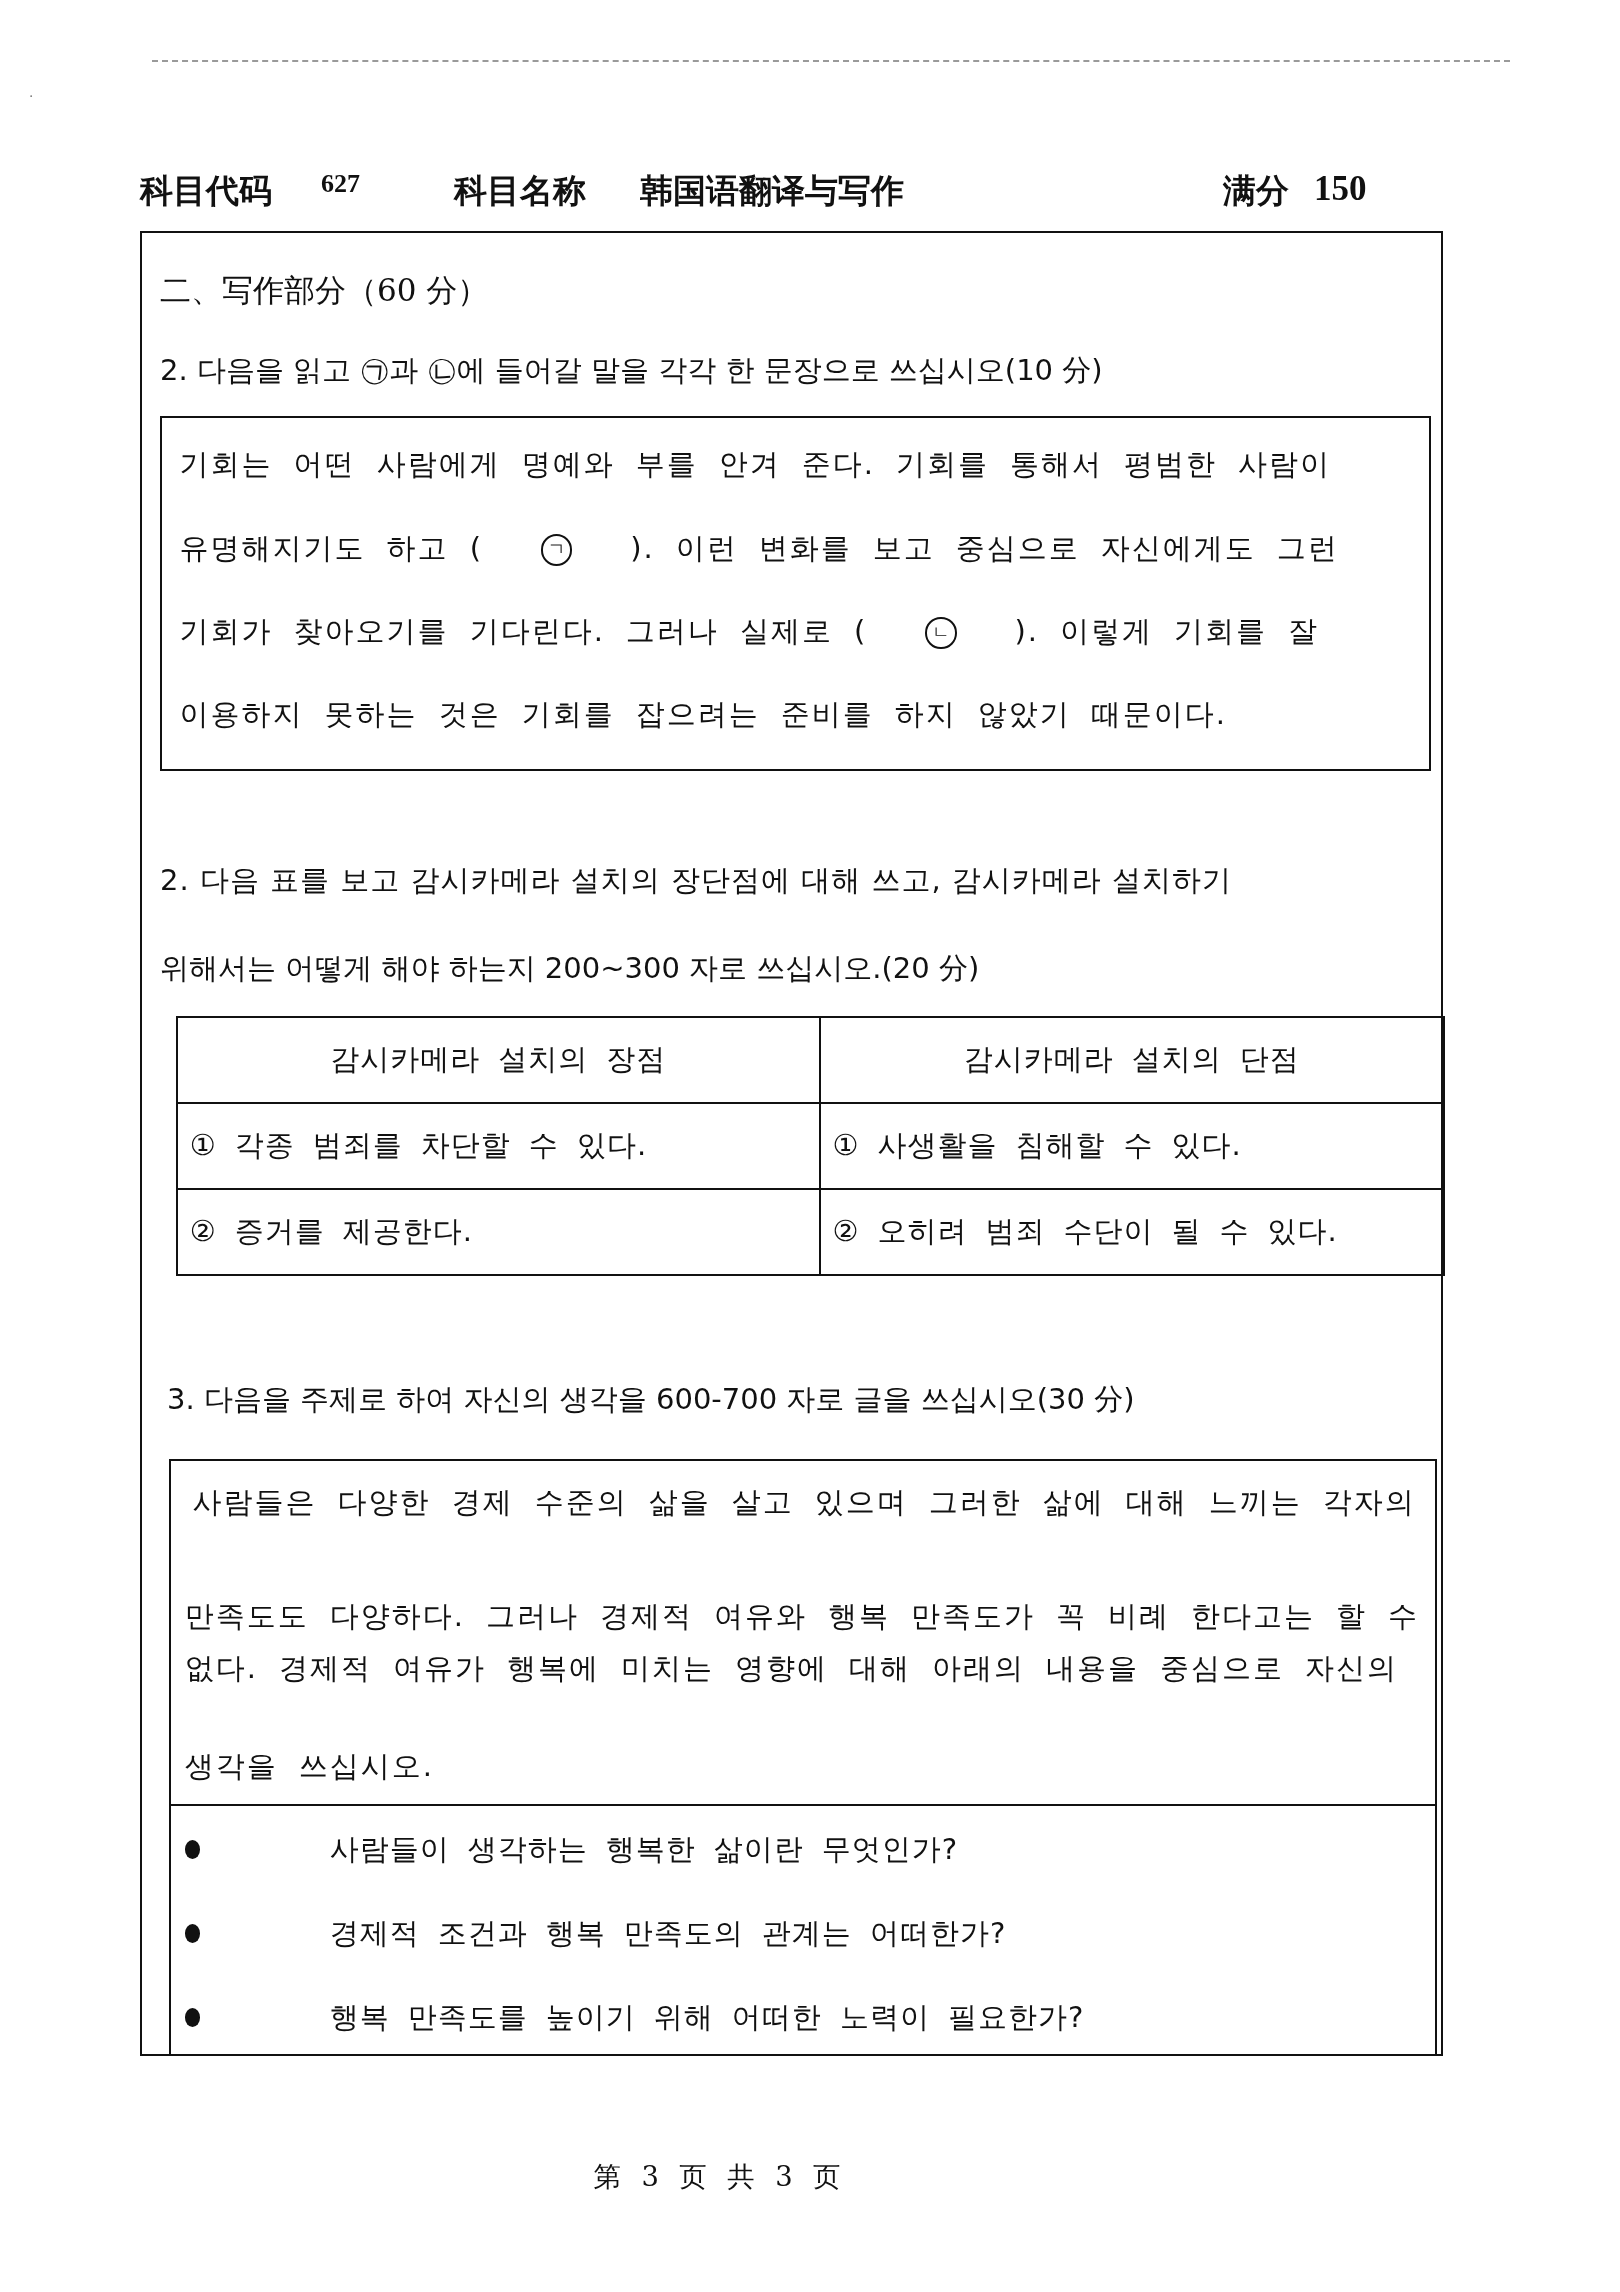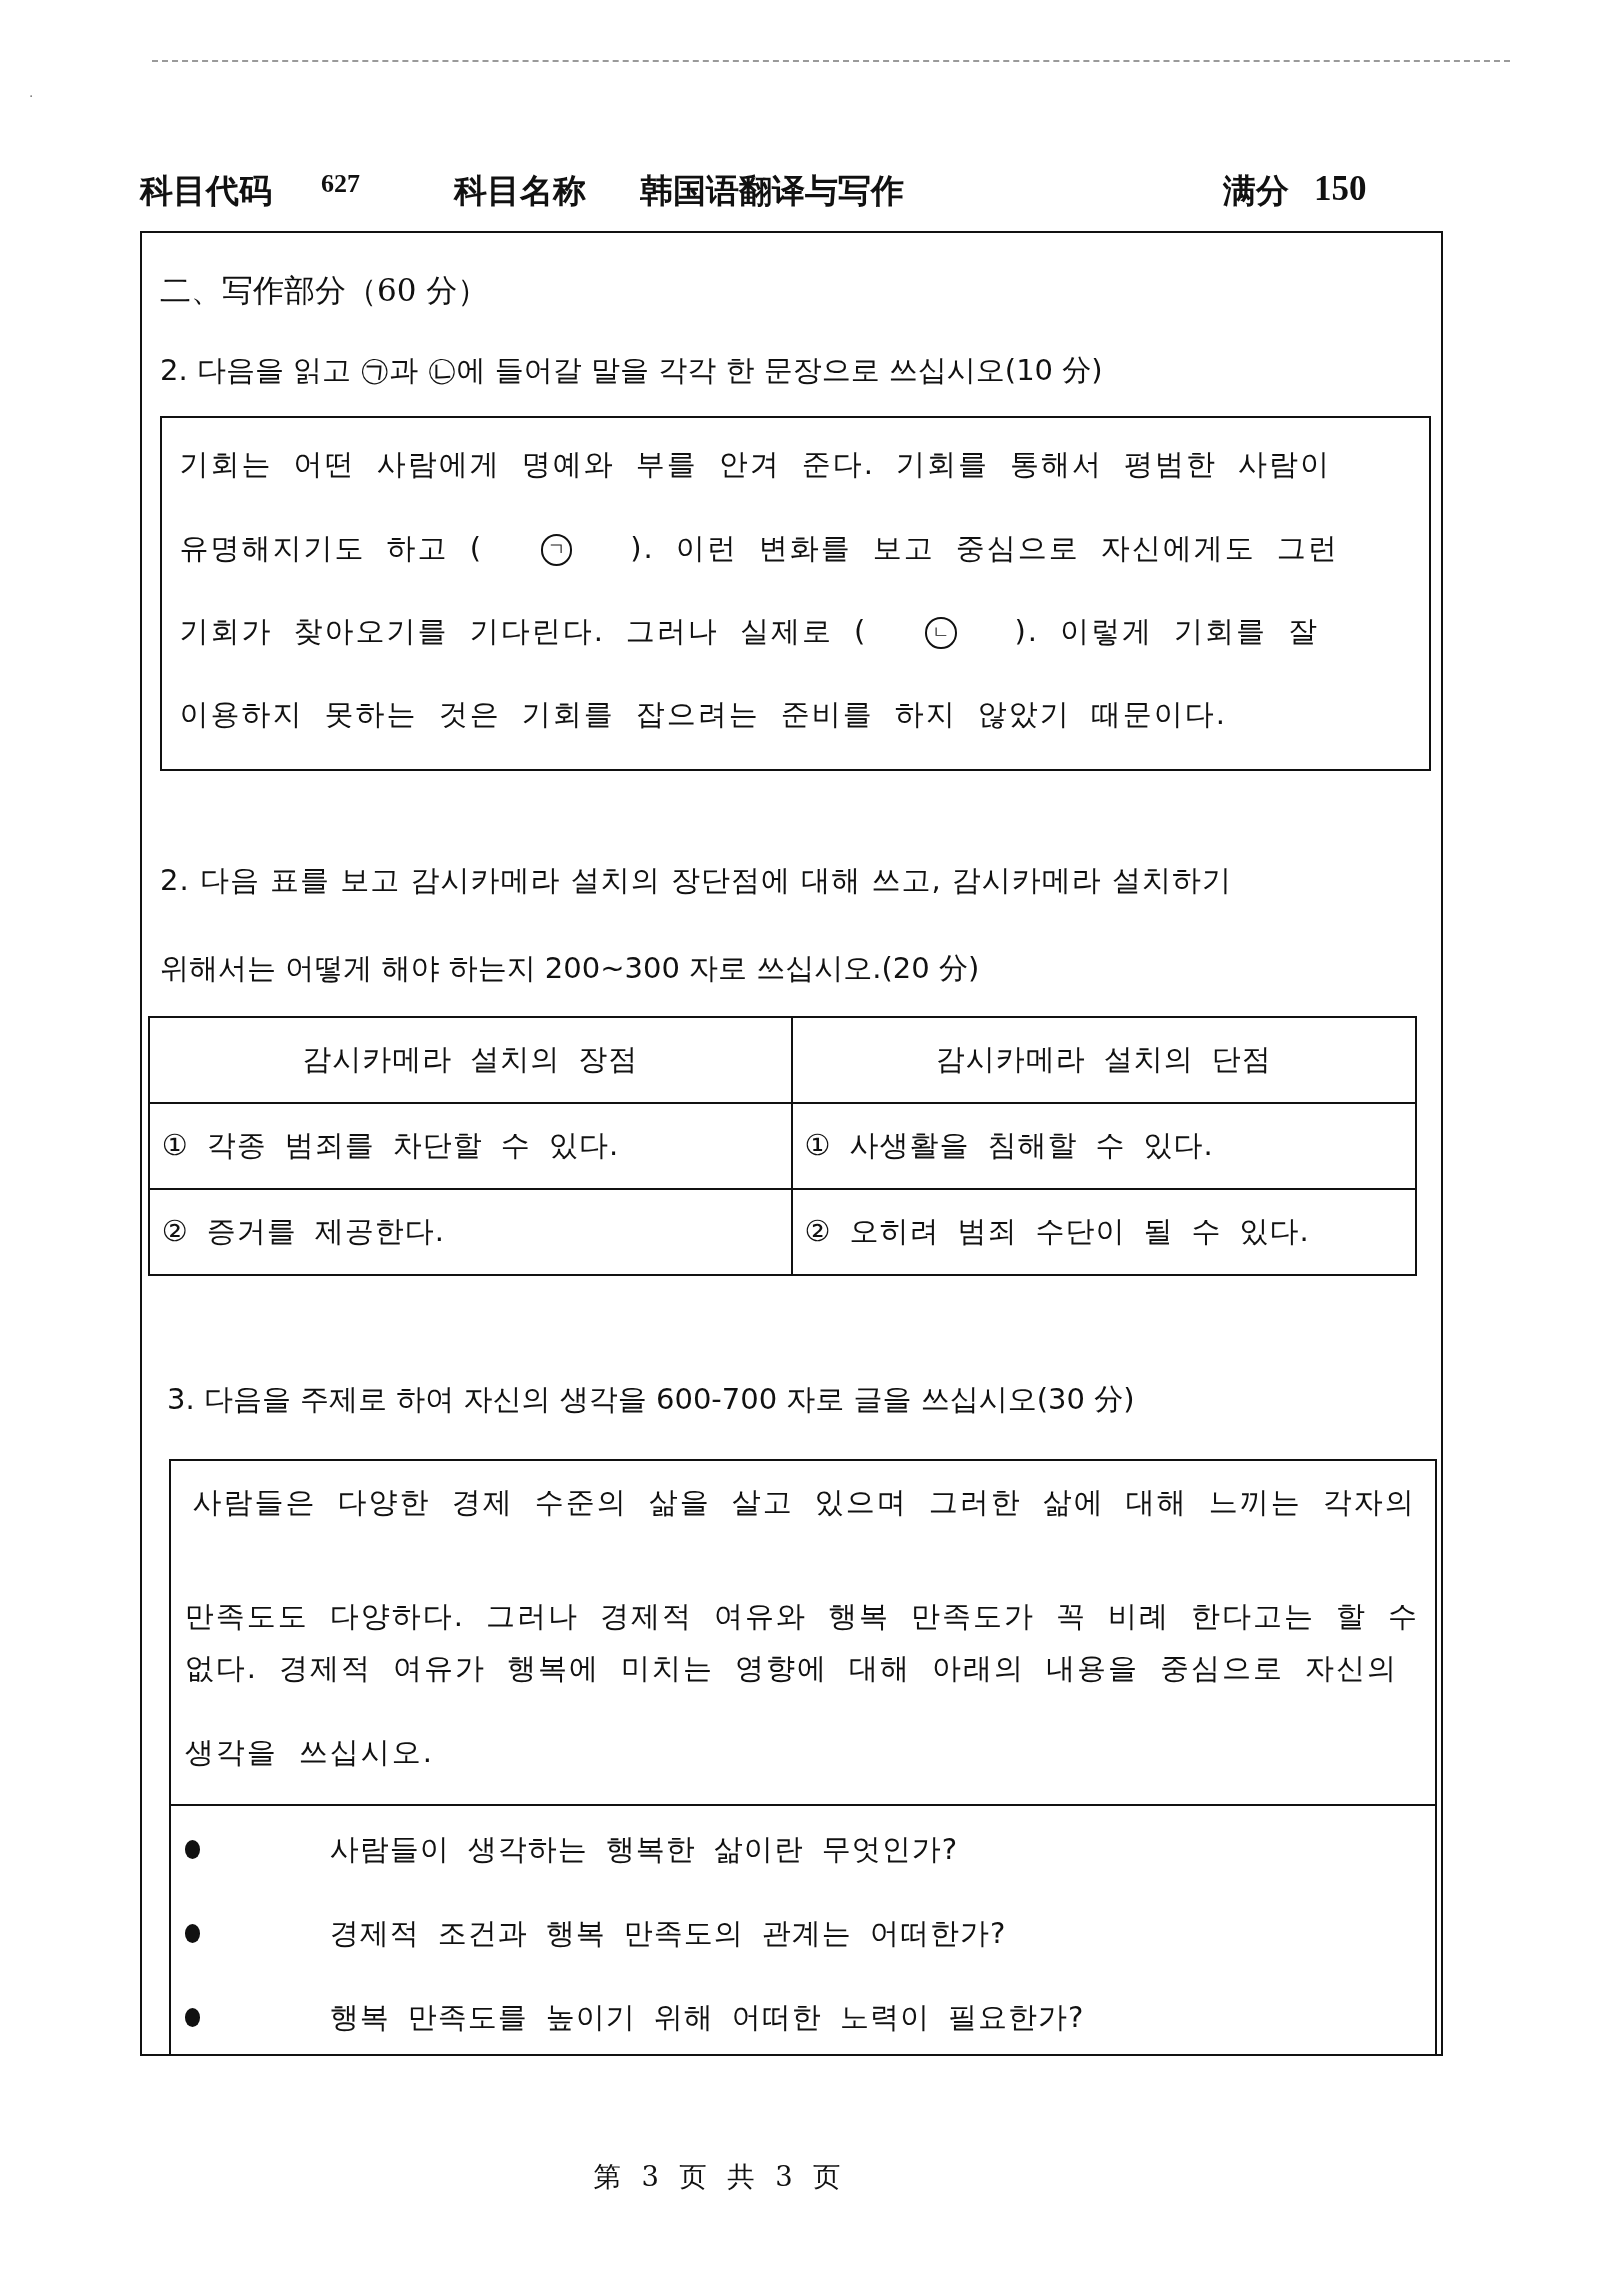--- a/index.html
+++ b/index.html
@@ -101,21 +101,21 @@
       line-height: 27.4px;
       font-size: 17.6px;
       vertical-align: middle;
       letter-spacing: 0;
       margin: 0 3.9px;
     }
     .gap { display: inline-block; width: 54px; }
 
     .q2-table {
       position: absolute;
-      left: 148px;
+      left: 176px;
       top: 1016px;
       width: 1269px;
       border-collapse: collapse;
       font-family: "DejaVu Sans", "Liberation Sans", sans-serif;
       font-size: 29px;
       padding-left: 46px;
     }
     .q2-table td, .q2-table th {
       border: 2px solid #111;
       height: 84px;
@@ -225,21 +225,21 @@
     <td>② 오히려 범죄 수단이 될 수 있다.</td>
   </tr>
 </tbody>
   </table>
 
 <div class="q-line q3-title">3.  다음을 주제로 하여 자신의 생각을 600-700 자로 글을 쓰십시오(30 分)</div>
 <div class="box q3-box">
   <div class="q3-line" style="top:21.6px; left:21.6px;">사람들은 다양한 경제 수준의 삶을 살고 있으며 그러한 삶에 대해 느끼는 각자의</div>
   <div class="q3-line" style="top:105px;margin-top:31px;">만족도도 다양하다. 그러나 경제적 여유와 행복 만족도가 꼭 비례 한다고는 할 수</div>
   <div class="q3-line" style="top:188px;">없다. 경제적 여유가 행복에 미치는 영향에 대해 아래의 내용을 중심으로 자신의</div>
-  <div class="q3-line" style="top:272px;">생각을 쓰십시오.</div>
+  <div class="q3-line" style="top:286px;">생각을 쓰십시오.</div>
   <div class="q3-divider"></div>
   <div class="bullet-row" style="top:369px;">
     <span class="bullet-dot"></span>
     <span class="bullet-text">사람들이 생각하는 행복한 삶이란 무엇인가?</span>
   </div>
   <div class="bullet-row" style="top:453px;">
     <span class="bullet-dot"></span>
     <span class="bullet-text">경제적 조건과 행복 만족도의 관계는 어떠한가?</span>
   </div>
   <div class="bullet-row" style="top:537px;">

